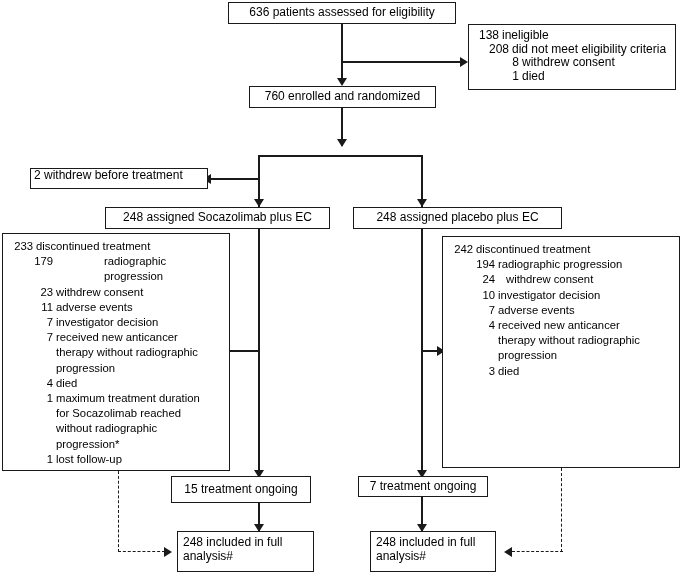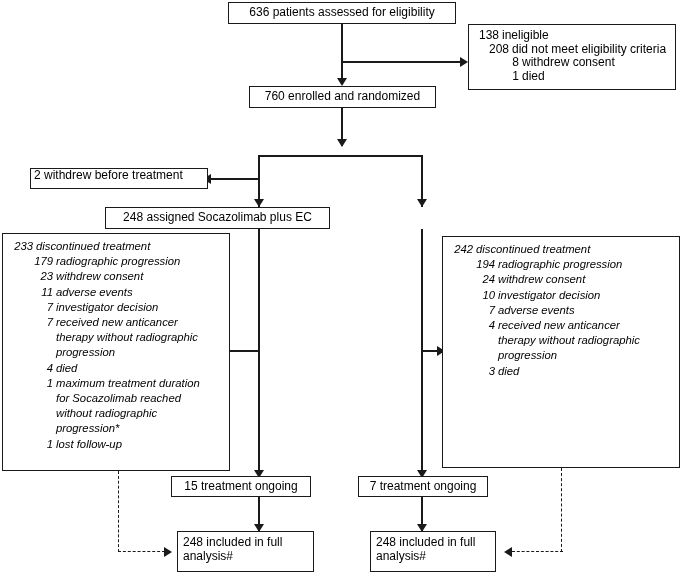--- a/index.html
+++ b/index.html
@@ -37,21 +37,20 @@
   }
   .box.left {
     display: flex;
     align-items: flex-start;
     padding-left: 3px;
     white-space: nowrap;
   }
   .box.listbox {
     padding: 5px 20px 4px 4px;
     display: block;
-    font-style: italic;
   }
   .box.topleft {
     padding: 4px 4px 4px 4px;
     display: block;
   }
   
   .lrow {
     display: flex;
     align-items: baseline;
     white-space: nowrap;
@@ -160,39 +159,42 @@
   <div class="arrow arrow-left" style="left:203px; top:174px;"></div>
 
   <div class="box left" style="left:30px; top:168px; width:178px; height:21px;">
     <span>2 withdrew before treatment</span>
   </div>
 
   <div class="box center" style="left:105px; top:207px; width:225px; height:22px;">
     <span>248 assigned Socazolimab plus EC</span>
   </div>
 
+  <div class="box center" style="left:353px; top:207px; width:209px; height:22px;">
+    <span>248 assigned placebo plus EC</span>
+  </div>
 
   <div class="ln vln" style="left:258px; top:229px; height:250px;"></div>
   <div class="arrow arrow-down" style="left:254px; top:470px;"></div>
 
   <div class="ln hln" style="left:208px; top:350px; width:51px;"></div>
   <div class="arrow arrow-left" style="left:204px; top:346px;"></div>
 
   <div class="ln vln" style="left:421px; top:229px; height:250px;"></div>
   <div class="arrow arrow-down" style="left:417px; top:470px;"></div>
 
   <div class="ln hln" style="left:421px; top:350px; width:21px;"></div>
   <div class="arrow arrow-right" style="left:437px; top:346px;"></div>
 
   <div class="box listbox" style="left:2px; top:233px; width:228px; height:238px; font-size:11.3px; line-height:15.2px;">
     <div class="lrow">
       <span class="lnum" style="width:26px;">233</span>
       <span class="ltext">discontinued treatment</span>
     </div>
-    <div class="lrow" style="padding-left:20px;">
+    <div class="lrow" style="padding-left:20px;gap:48px;">
       <span class="lnum" style="width:26px;">179</span>
       <span class="ltext">radiographic progression</span>
     </div>
     <div class="lrow" style="padding-left:20px;">
       <span class="lnum" style="width:26px;">23</span>
       <span class="ltext">withdrew consent</span>
     </div>
     <div class="lrow" style="padding-left:20px;">
       <span class="lnum" style="width:26px;">11</span>
       <span class="ltext">adverse events</span>
@@ -221,21 +223,21 @@
 
   <div class="box listbox" style="left:442px; top:236px; width:238px; height:232px; font-size:11.3px; line-height:15.2px;">
     <div class="lrow">
       <span class="lnum" style="width:26px;">242</span>
       <span class="ltext">discontinued treatment</span>
     </div>
     <div class="lrow" style="padding-left:22px;">
       <span class="lnum" style="width:26px;">194</span>
       <span class="ltext">radiographic progression</span>
     </div>
-    <div class="lrow" style="padding-left:22px;">
+    <div class="lrow" style="padding-left:22px;gap:8px;">
       <span class="lnum" style="width:26px;">24</span>
       <span class="ltext">withdrew consent</span>
     </div>
     <div class="lrow" style="padding-left:22px;">
       <span class="lnum" style="width:26px;">10</span>
       <span class="ltext">investigator decision</span>
     </div>
     <div class="lrow" style="padding-left:22px;">
       <span class="lnum" style="width:26px;">7</span>
       <span class="ltext">adverse events</span>
@@ -243,21 +245,21 @@
     <div class="lrow" style="padding-left:22px;">
       <span class="lnum" style="width:26px;">4</span>
       <span class="ltext">received new anticancer therapy without radiographic progression</span>
     </div>
     <div class="lrow" style="padding-left:22px;">
       <span class="lnum" style="width:26px;">3</span>
       <span class="ltext">died</span>
     </div>
   </div>
 
-  <div class="box center" style="left:171px; top:476px; width:140px; height:21px;">
+  <div class="box center" style="left:171px; top:476px; width:140px; height:27px;">
     <span>15 treatment ongoing</span>
   </div>
 
   <div class="box center" style="left:358px; top:476px; width:130px; height:21px;">
     <span>7 treatment ongoing</span>
   </div>
 
   <div class="ln vln" style="left:258px; top:497px; height:34px;"></div>
   <div class="arrow arrow-down" style="left:254px; top:524px;"></div>
 

